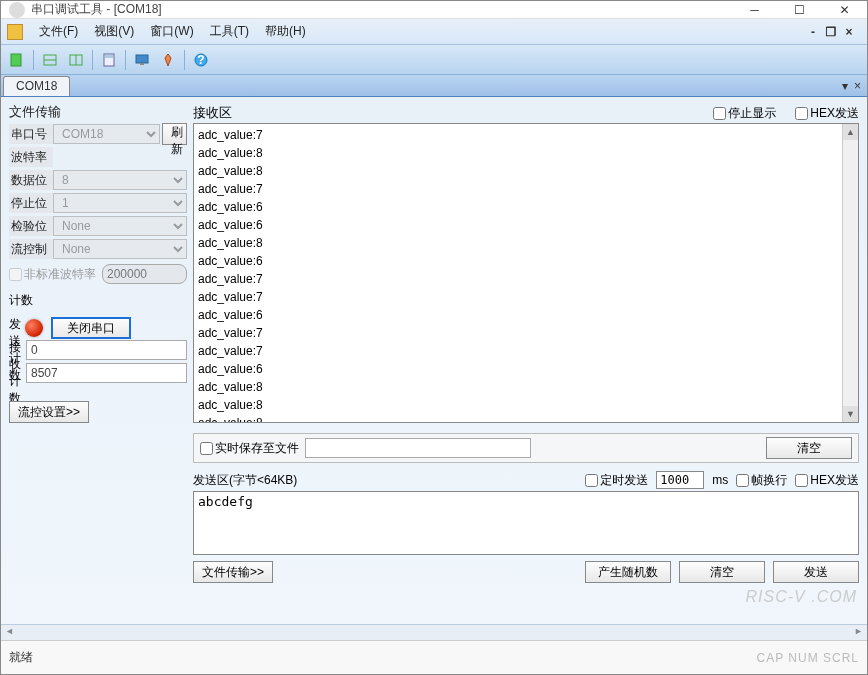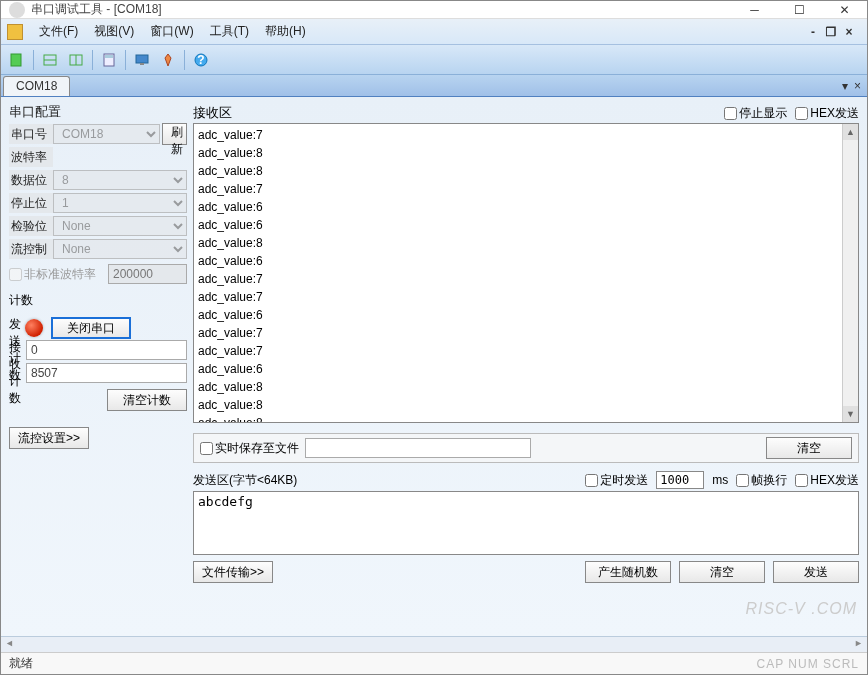--- a/index.html
+++ b/index.html
@@ -26,36 +26,36 @@
 .cfgrow { display: flex; align-items: center; height: 22px; margin-bottom: 1px; }
 .cfgrow .lbl { width: 44px; color: #222; background: #e4e8ec; height: 20px; line-height: 20px; padding-left: 2px; }
 .cfgrow select, .cfgrow input.txt { flex: 1; height: 20px; border: 1px solid #aaa; background: #eef0f2; color: #444; padding-left: 4px; font-size: 12px; }
 .cfgrow select:disabled, .cfgrow input.txt:disabled { background: #e4e8ec; color: #777; }
 .btn { height: 22px; border: 1px solid #888; background: linear-gradient(#fdfdfd,#e8e8e8); padding: 0 8px; cursor: default; }
 .btn.blue { border: 2px solid #1a6fd8; }
 .redled { width: 18px; height: 18px; border-radius: 50%; background: radial-gradient(circle at 35% 35%, #ff8060, #d02000 70%); box-shadow: 0 0 3px rgba(0,0,0,.3); margin-right: 8px; margin-left: 16px; }
 .rightpanel { flex: 1; display: flex; flex-direction: column; }
 .rxhead { display: flex; align-items: center; height: 20px; }
 .rxhead .title { font-size: 13px; }
-.rxhead .opts { margin-left: auto; display: flex; gap: 8px; align-items: center; }
+.rxhead .opts { margin-left: auto; display: flex; gap: 19px; align-items: center; }
 .rxbox { flex: 0 0 300px; border: 1px solid #888; background: #fff; position: relative; font-family: Consolas, monospace; font-size: 13px; padding: 2px 4px; overflow: hidden; line-height: 17px; white-space: pre; }
 .rxbox .sbar { position: absolute; right: 0; top: 0; width: 16px; height: 100%; background: #f0f0f0; border-left: 1px solid #ccc; display: flex; flex-direction: column; align-items: center; }
 .rxbox .sbar .arr { height: 16px; width: 100%; background: #e0e0e0; display: flex; align-items: center; justify-content: center; color: #666; font-size: 9px; }
 .saverow { display: flex; align-items: center; gap: 6px; margin-top: 10px; border: 1px solid #bbb; padding: 3px 6px; background: #f4f6f8; }
 .saverow input.filebox { flex: 1; max-width: 230px; height: 20px; border: 1px solid #aaa; background: #fff; }
 .txhead { display: flex; align-items: center; margin-top: 8px; gap: 8px; }
 .txhead .spacer { flex: 1; }
 .txbox { height: 64px; border: 1px solid #888; background: #fff; padding: 2px 4px; font-family: Consolas, monospace; font-size: 13px; margin-top: 2px; resize: none; width: 100%; }
 .txbtns { display: flex; gap: 8px; margin-top: 6px; align-items: center; }
 .txbtns .spacer { flex: 1; }
 .txbtns .btn { width: 86px; }
 .hscroll { height: 16px; background: #e8eef6; border-top: 1px solid #bcd; position: relative; }
 .hscroll::before { content: "◄"; position: absolute; left: 4px; top: 1px; font-size: 9px; color: #888; }
 .hscroll::after { content: "►"; position: absolute; right: 4px; top: 1px; font-size: 9px; color: #888; }
-.statusbar { height: 22px; border-top: 1px solid #ccc; display: flex; align-items: center; padding: 0 8px; background: #f8f8f8; color: #333; }
+.statusbar { height: 34px; border-top: 1px solid #ccc; display: flex; align-items: center; padding: 0 8px; background: #f8f8f8; color: #333; }
 .statusbar .right { margin-left: auto; color: #bbb; font-family: Arial; letter-spacing: 1px; }
 .chk { display: flex; align-items: center; gap: 2px; }
 .chk input { width: 13px; height: 13px; }
 .numbox { width: 48px; height: 18px; border: 1px solid #888; background: #fff; text-align: left; padding-left: 3px; font-family: Consolas, monospace; }
 .watermark { position: absolute; right: 10px; bottom: 18px; color: #ccc; font-size: 16px; font-style: italic; letter-spacing: 1px; pointer-events: none; }
 </style>
 </head>
 <body>
 
 <div class="titlebar">
@@ -132,21 +132,21 @@
 <div class="tabstrip">
   <div class="tab">COM18</div>
   <div class="tabctrl">
       <span>▾</span>
       <span>×</span>
     </div>
 </div>
 
 <div class="clientarea">
   <div class="leftpanel">
-    <div class="group-title">串口配置</div>
+    <div class="group-title">文件传输</div>
     <div class="cfgrow">
       <div class="lbl">串口号</div>
       <select disabled=""><option>COM18</option></select>
       <button class="btn" style="width:25px;margin-left:2px">刷新</button>
     </div>
     <div class="cfgrow">
       <div class="lbl">波特率</div>
     </div>
     <div class="cfgrow">
       <div class="lbl">数据位</div>
@@ -162,37 +162,34 @@
     </div>
     <div class="cfgrow">
       <div class="lbl">流控制</div>
       <select disabled=""><option>None</option></select>
     </div>
     <div class="cfgrow" style="margin-top:2px">
       <label class="chk" style="color:#999">
           <input type="checkbox" disabled="" style="">
           <span>非标准波特率</span>
         </label>
-      <input class="txt" disabled="" style="width: 56px; margin-left: 12px;" value="200000">
+      <input class="txt" disabled="" style="width: 56px; margin-left: 6px; border-radius: 8px;" value="200000">
     </div>
     <div style="margin-top:6px">计数</div>
     <div style="display:flex;align-items:center;margin-top:8px">
       <div class="redled"></div>
       <button class="btn blue" style="width:80px">关闭串口</button>
     </div>
     <div class="cfgrow">
       <div style="width:60px">发送计数</div>
       <input class="txt" style="background: rgb(255, 255, 255);" value="0">
     </div>
     <div class="cfgrow">
       <div style="width:60px">接收计数</div>
       <input class="txt" style="background: rgb(255, 255, 255);" value="8507">
-    </div>
-    <div style="text-align:right;margin-top:4px">
-      <button class="btn" style="width:80px">清空计数</button>
     </div>
     <div style="margin-top:16px">
       <button class="btn">流控设置&gt;&gt;</button>
     </div>
   </div>
 
   <div class="rightpanel">
     <div class="rxhead">
       <div class="title">接收区</div>
       <div class="opts">

